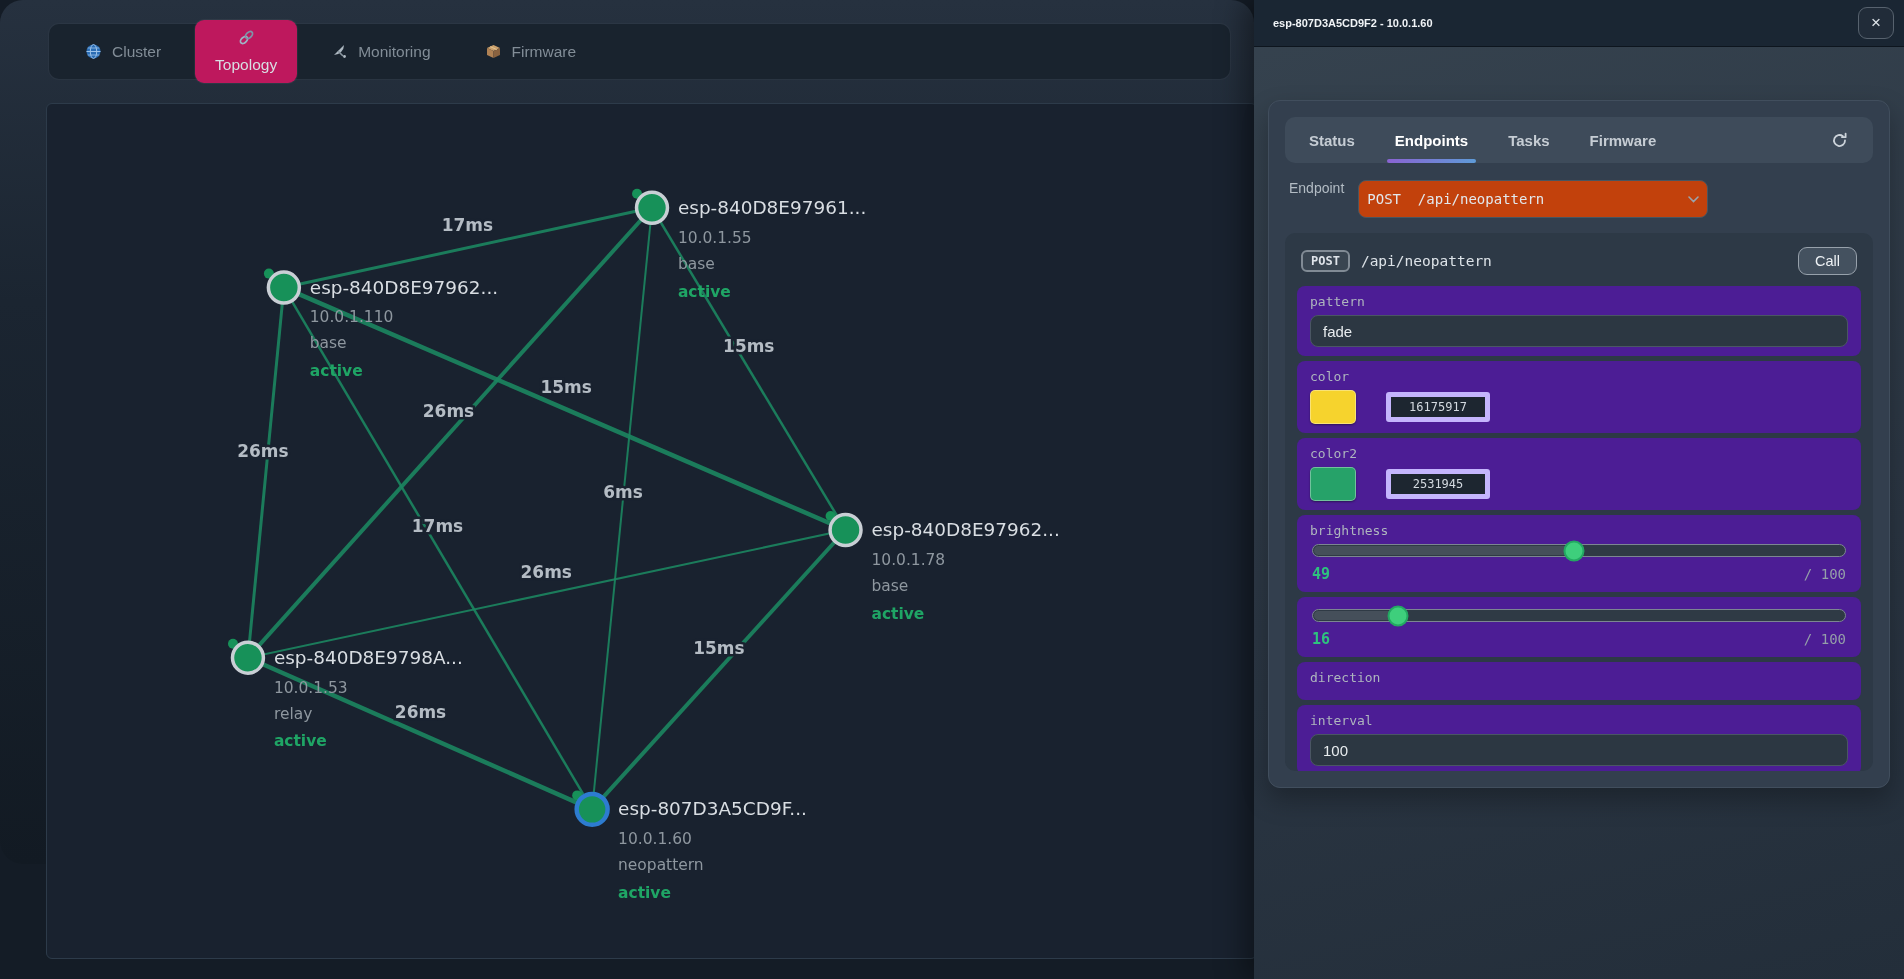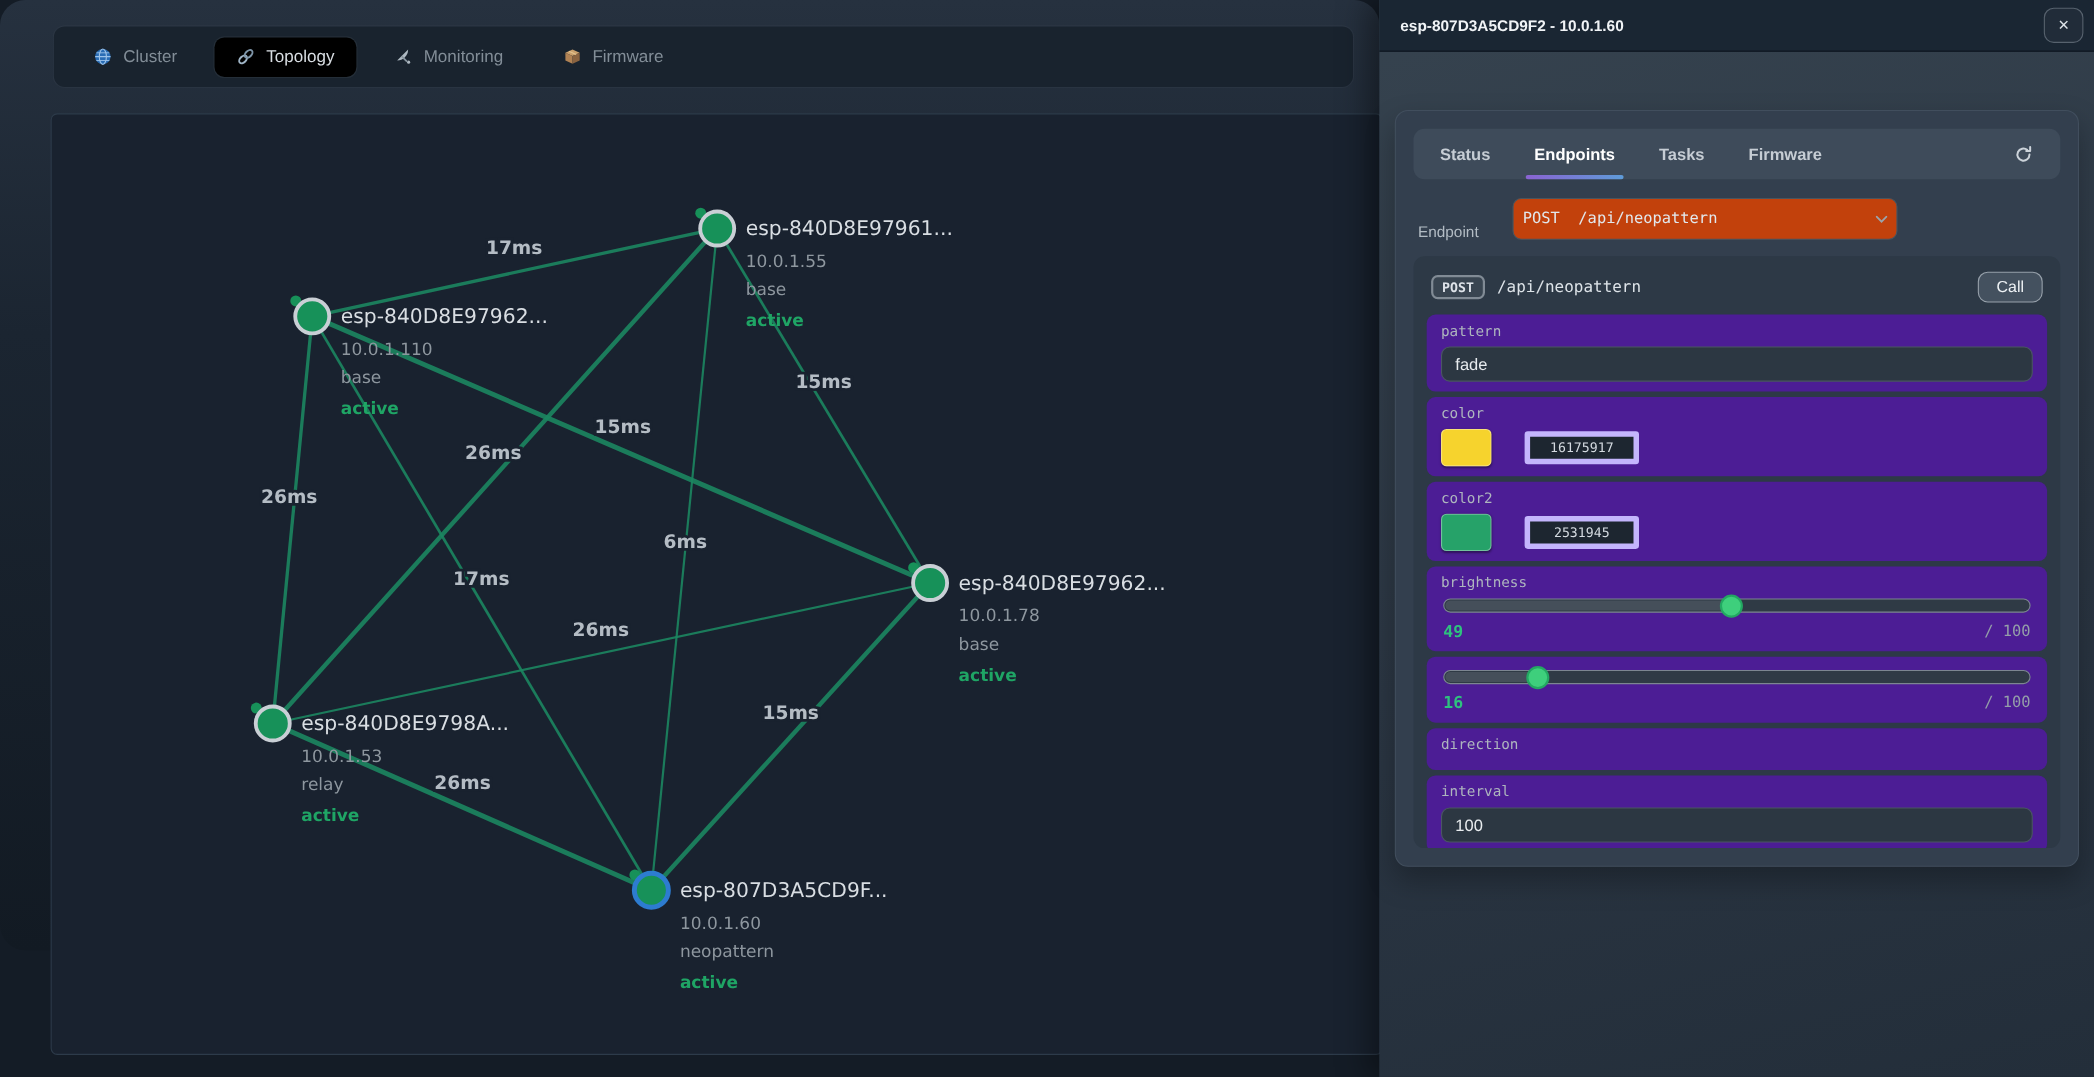--- a/index.html
+++ b/index.html
@@ -22,21 +22,21 @@
     position:absolute; left:49px; top:24px; width:1181px; height:55px;
     background:#19232e; border-radius:10px;
     display:flex; align-items:center; padding:0 16px; gap:14px;
     box-shadow:0 0 0 1px rgba(255,255,255,0.03);
   }
   .nav-tab {
     display:flex; align-items:center; gap:10px;
     padding:9px 20px; border-radius:9px;
     font-size:15.5px; color:#828d97; cursor:default; white-space:nowrap;
   }
-  .nav-tab.active { background:#000000; color:#d9dee3; box-shadow:0 0 0 1px rgba(255,255,255,0.05); }
+  .nav-tab.active { background:#be185d; color:#d9dee3; box-shadow:0 0 0 1px rgba(255,255,255,0.05);flex-direction:column; }
   .nav-tab svg { display:block; }
 
   .canvas {
     position:absolute; left:46px; top:103px; width:1211px; height:856px;
     background:#19222f; border:1px solid #2d3b4a; border-radius:6px;
   }
   .canvas svg { display:block; width:100%; height:100%; }
 
   .edge-label {
     font-family:"DejaVu Sans", sans-serif;
@@ -51,21 +51,21 @@
   
   .panel {
     position:absolute; left:1254px; top:0; width:650px; height:979px;
     background:linear-gradient(165deg,#36434f 0%,#2b3643 55%,#232e3a 100%);
     box-shadow:-10px 0 26px rgba(0,0,0,0.4);
   }
   .panel-header {
     height:47px; background:#1a2633; border-bottom:1px solid #0d151e;
     display:flex; align-items:center; padding:0 10px 0 19px;
   }
-  .panel-title { font-size:14px; font-weight:bold; color:#f1f4f7; }
+  .panel-title { font-size:11px; font-weight:bold; color:#f1f4f7; }
   .close-btn {
     margin-left:auto; width:36px; height:32px;
     border:1px solid #57626e; border-radius:9px;
     background:rgba(255,255,255,0.03); color:#dfe5ea;
     display:flex; align-items:center; justify-content:center;
     font-size:17px; cursor:pointer;
   }
 
   .card {
     position:absolute; left:14px; right:14px; top:100px; height:688px;
@@ -81,21 +81,21 @@
     font-size:15px; font-weight:bold; color:#c6cdd4;
     display:flex; align-items:center; position:relative; cursor:pointer;
   }
   .ptab.active { color:#ffffff; }
   .ptab.active::after {
     content:""; position:absolute; left:-8px; right:-8px; bottom:0; height:4px;
     border-radius:3px; background:linear-gradient(90deg,#8a63d2,#5e9bd8);
   }
   .refresh-btn { margin-left:auto; display:flex; align-items:center; cursor:pointer; }
 
-  .endpoint-row { display:flex; align-items:flex-end; gap:31px; margin:17px 4px 15px; flex:0 0 auto; }
+  .endpoint-row { display:flex; align-items:flex-start; gap:14px; margin:17px 4px 15px; flex:0 0 auto; }
   .endpoint-label { font-size:14px; color:#b3bcc4; }
   .select {
     width:350px; height:38px; background:#c2410c; border:1px solid #49555f;
     border-radius:8px; display:flex; align-items:center; padding:0 8px;
     font-size:14px; color:#e2e8ed; cursor:pointer;
   }
   .select-value { white-space:pre; }
   .select .chev { margin-left:auto; display:flex; }
 
   .body-card {

